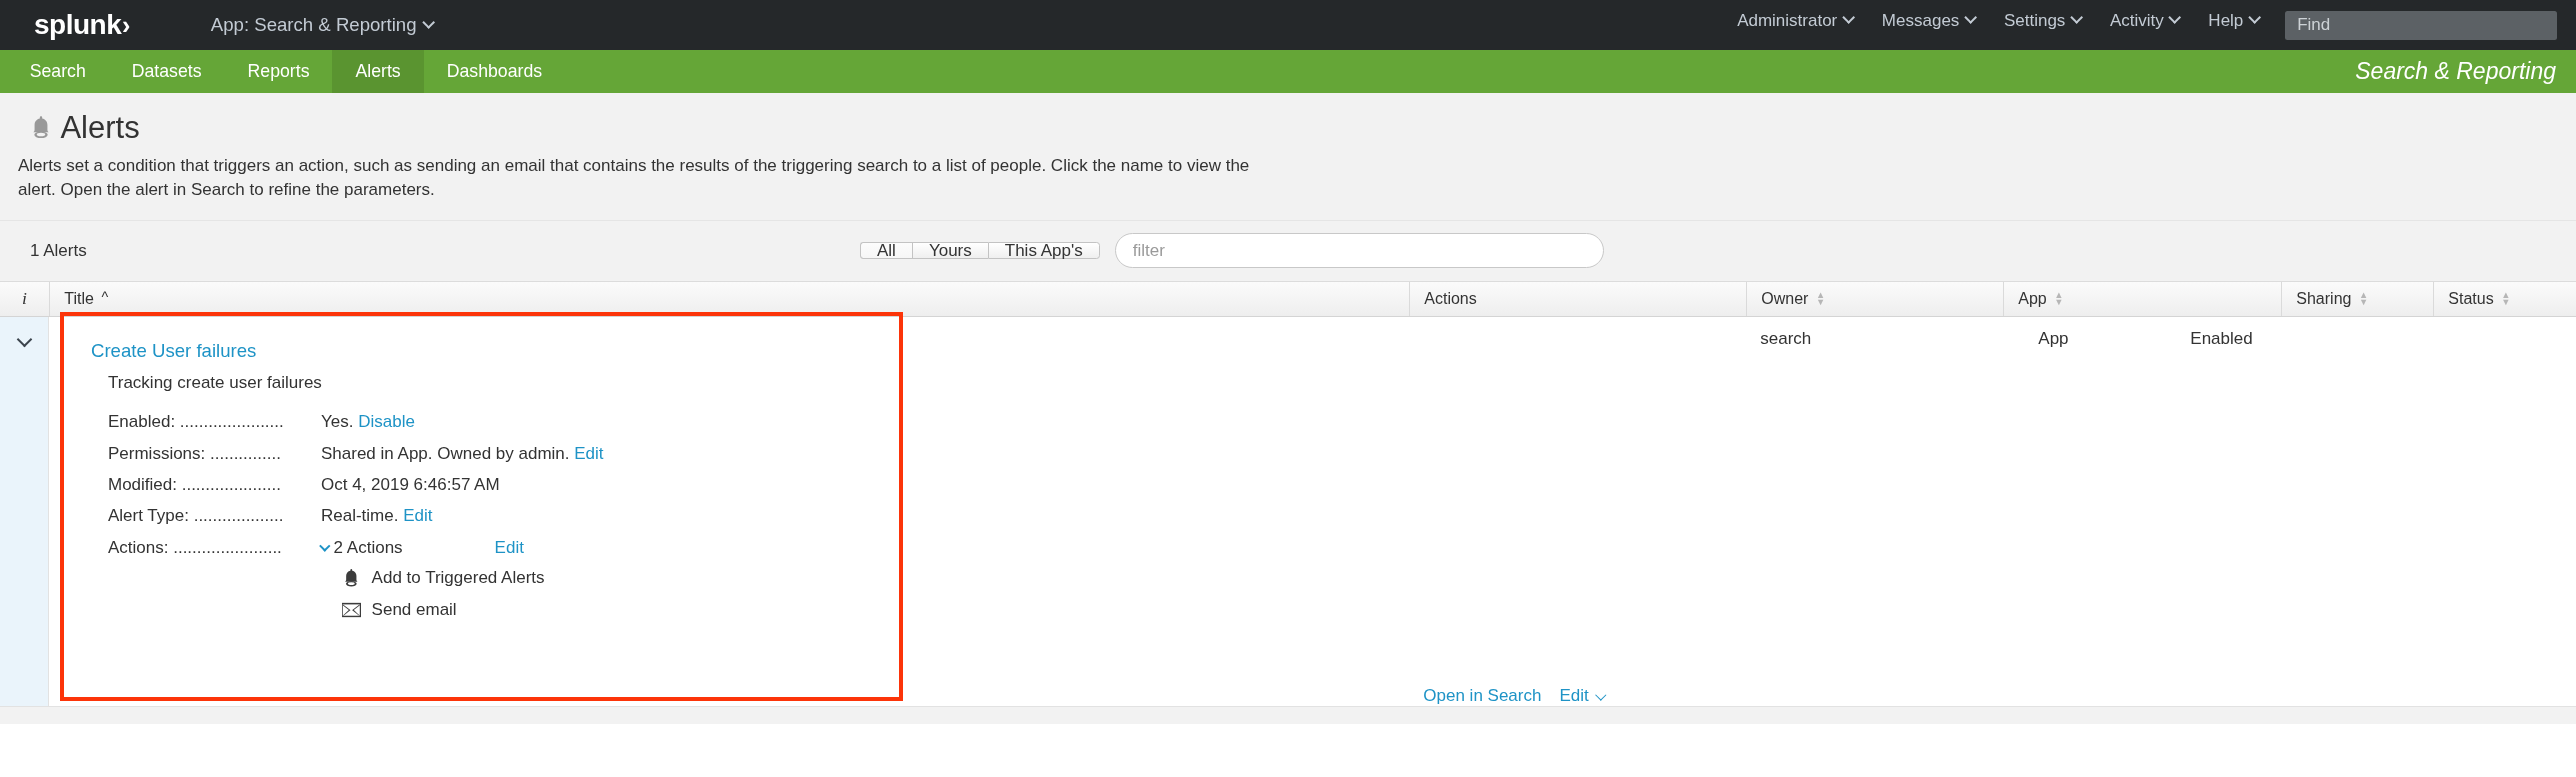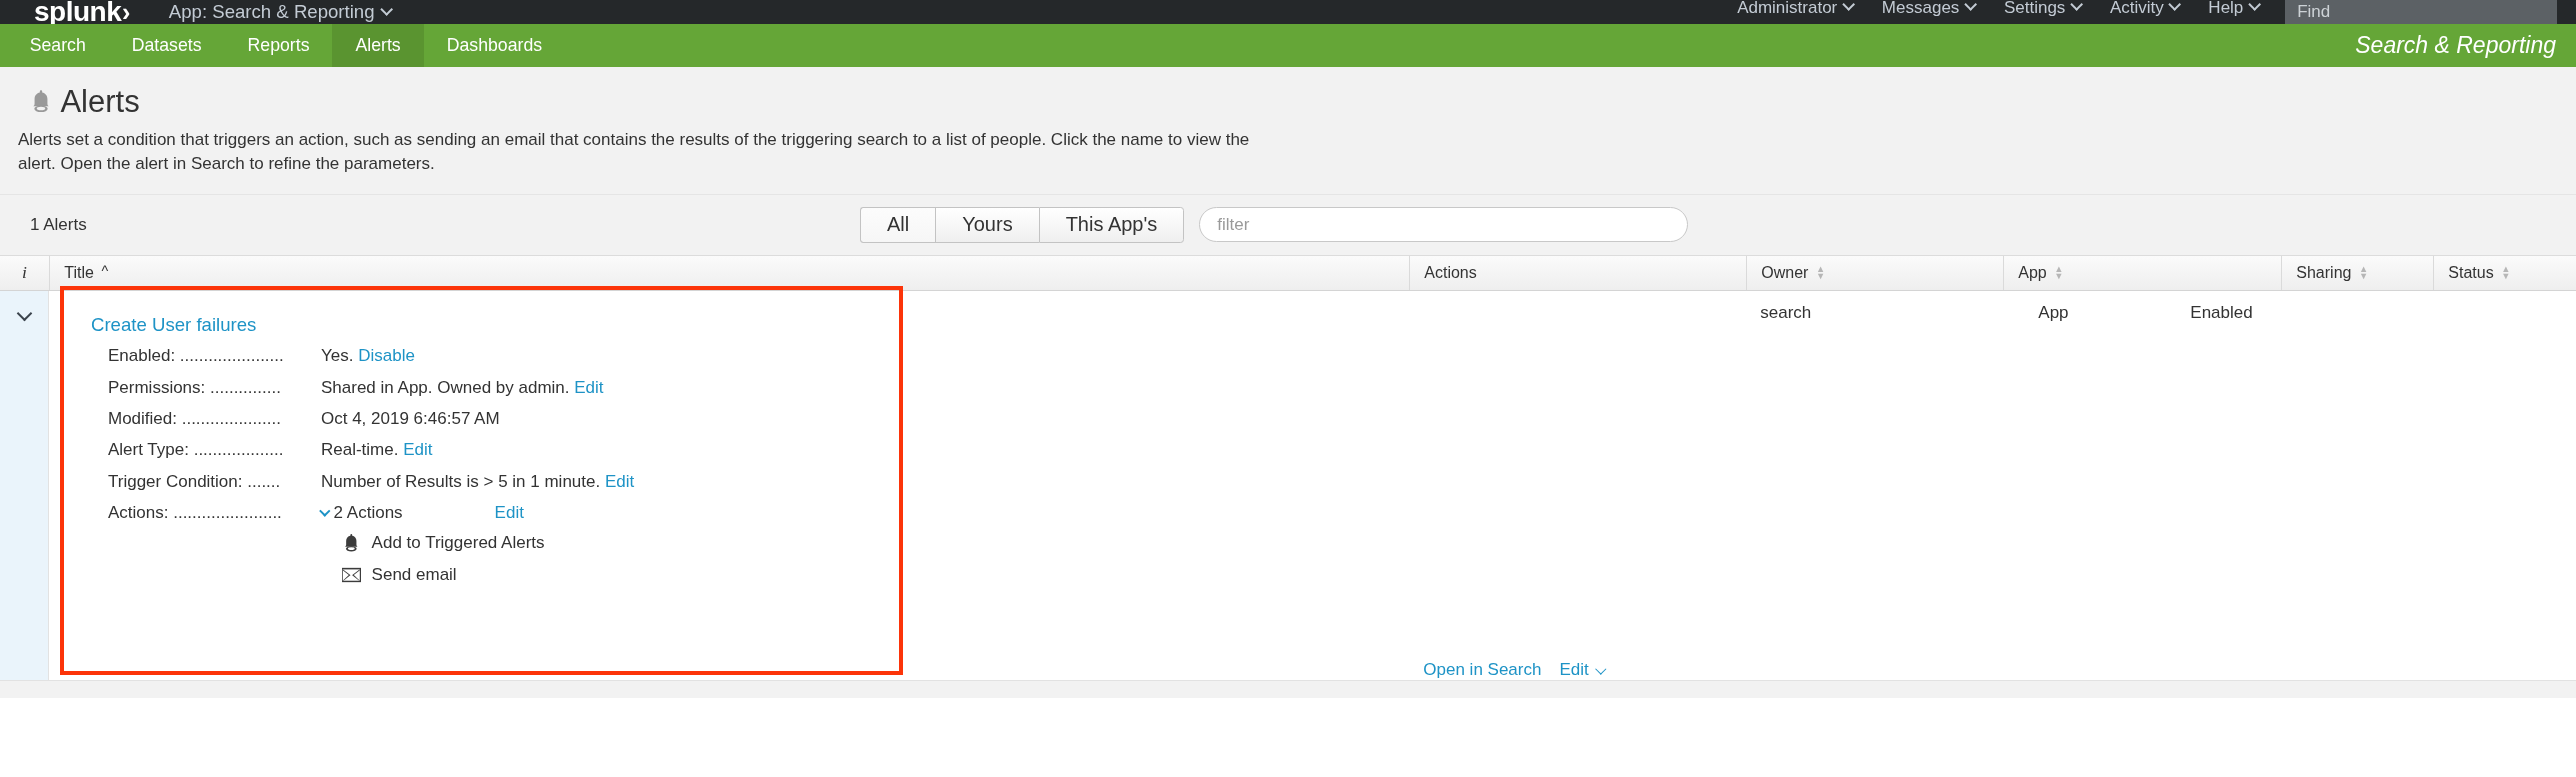--- a/index.html
+++ b/index.html
@@ -7,25 +7,26 @@
   html, body {
     margin: 0; padding: 0;
     width: 2576px; height: 778px;
     background: #ffffff;
     font-family: "Liberation Sans", sans-serif;
     overflow: hidden;
   }
 
   
   .topbar {
-    height: 24px;
+    height: 50px;
     background: #25282a;
     display: flex;
     align-items: center;
     position: relative;
+    gap: 42px;
   }
   .logo {
     margin-left: 34px;
     display: flex;
     align-items: baseline;
     color: #ffffff;
     font-size: 28px;
     font-weight: bold;
     letter-spacing: -0.5px;
     line-height: 1;
@@ -160,26 +161,26 @@
     color: #333333;
   }
   .toolbar-center {
     position: absolute;
     left: 860px;
     display: flex;
     align-items: center;
   }
   .btn-group { display: flex; }
   .btn-group .tbtn {
-    height: 36px;
-    padding: 0 26px;
+    height: 17px;
+    padding: 0 16px;
     display: flex;
     align-items: center;
     justify-content: center;
-    font-size: 20px;
+    font-size: 17px;
     color: #333333;
     background: linear-gradient(#ffffff, #efefef);
     border: 0.8px solid #c3c3c3;
     border-right-width: 0;
     cursor: pointer;
     white-space: nowrap;
   }
   .btn-group .tbtn:last-child {
     border-right-width: 0.8px;
     border-radius: 0 3.4px 3.4px 0;
@@ -484,20 +485,21 @@
   <div class="trow">
 
     <div class="td col-i">
       <span class="chev-down"></span>
     </div>
 
     <div class="td col-title">
       <div class="redbox"></div>
       <div class="detail-wrap">
         <div class="alert-title">Create User failures</div>
+        <div class="alert-sub">Tracking create user failures</div>
 
         <div class="kv-list">
 
           <div class="kv">
             <div class="kv-key">Enabled: ......................</div>
             <div class="kv-val">
               <span>Yes.</span>
               <span class="link">Disable</span>
             </div>
           </div>
@@ -518,27 +520,20 @@
           </div>
 
           <div class="kv">
             <div class="kv-key">Alert Type: ...................</div>
             <div class="kv-val">
               <span>Real-time.</span>
               <span class="link">Edit</span>
             </div>
           </div>
 
-          <div class="kv">
-            <div class="kv-key">Trigger Condition: .......</div>
-            <div class="kv-val">
-              <span>Number of Results is &gt; 5 in 1 minute.</span>
-              <span class="link">Edit</span>
-            </div>
-          </div>
 
           <div class="kv">
             <div class="kv-key">Actions: .......................</div>
             <div class="kv-val kv-val-actions">
               <span class="chev-small"></span>
               <span>2 Actions</span>
               <span class="link actions-edit">Edit</span>
             </div>
           </div>
 

